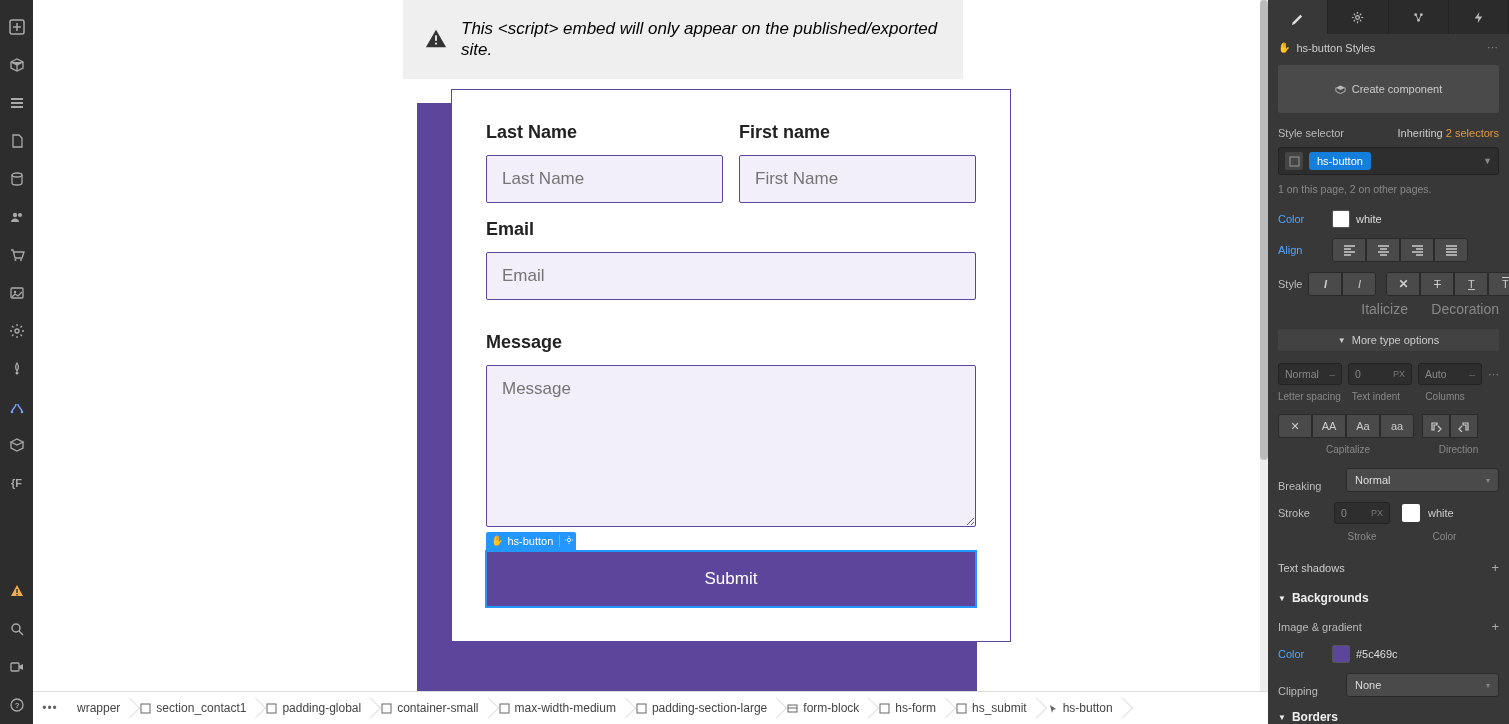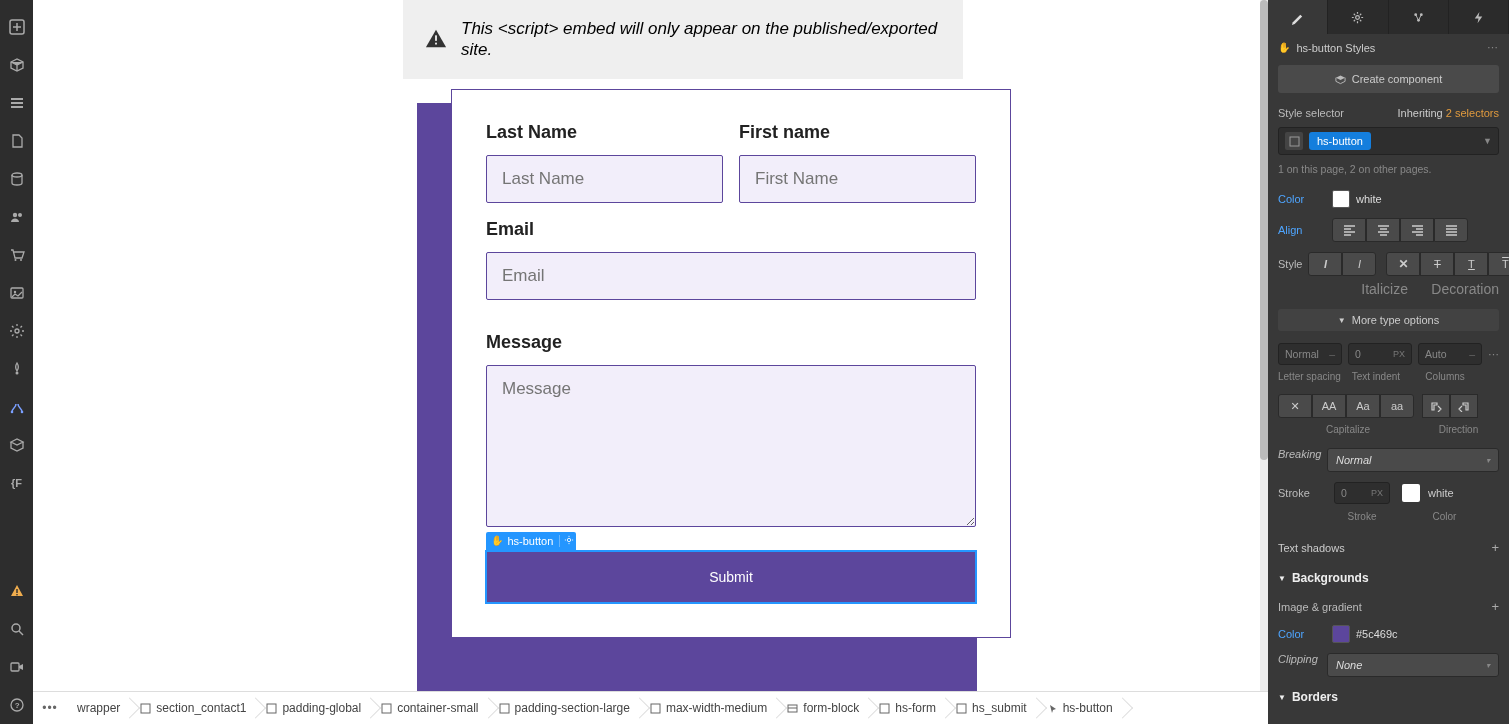--- a/index.html
+++ b/index.html
@@ -28,21 +28,21 @@
 .form-card { position: relative; z-index: 1; background: #fff; border: 1px solid #5c469c; width: 560px; padding: 32px 34px 34px 34px; }
 .form-row { display: flex; gap: 16px; margin-bottom: 16px; }
 .form-col { flex: 1; }
 .form-label { font-weight: 700; font-size: 18px; color: #222; margin-bottom: 12px; display: block; }
 .form-input { width: 100%; border: 1px solid #5c469c; background: #f2eefa; padding: 13px 15px; font-size: 17px; color: #666; border-radius: 2px; }
 .form-textarea { width: 100%; border: 1px solid #5c469c; background: #f2eefa; padding: 13px 15px; font-size: 17px; color: #666; border-radius: 2px; height: 162px; resize: both; }
 .form-submit-wrap { position: relative; margin-top: 20px; }
 .selection-tag { position: absolute; top: -19px; left: 0; background: #2496ff; color: #fff; font-size: 11px; padding: 3px 5px; display: flex; align-items: center; gap: 4px; border-radius: 2px 2px 0 0; }
 .selection-tag .grab { font-size: 10px; }
 .selection-tag .gear { width: 12px; height: 12px; background: #2496ff; border-left: 1px solid rgba(255,255,255,0.3); padding-left: 4px; margin-left: 2px; }
-.form-submit { width: 100%; background: #5c469c; color: #fff; font-size: 14px; padding: 18px; border: none; text-align: center; cursor: pointer; outline: 2px solid #2496ff; outline-offset: -1px; }
+.form-submit { width: 100%; background: #5c469c; color: #fff; font-size: 17px; padding: 18px; border: none; text-align: center; cursor: pointer; outline: 2px solid #2496ff; outline-offset: -1px; }
 
 
 .canvas-scroll { position: absolute; right: 241px; top: 0; width: 8px; bottom: 33px; background: #eee; }
 .canvas-scroll .thumb { position: absolute; top: 0; width: 8px; height: 460px; background: #bbb; border-radius: 4px; }
 
 
 .breadcrumb { position: absolute; left: 33px; right: 241px; bottom: 0; height: 33px; background: #fff; border-top: 1px solid #ddd; display: flex; align-items: center; font-size: 12px; color: #444; overflow: hidden; }
 .breadcrumb .dots { width: 34px; text-align: center; letter-spacing: 1px; color: #666; cursor: pointer; }
 .breadcrumb .crumb { display: flex; align-items: center; gap: 5px; padding: 0 10px 0 10px; height: 100%; position: relative; cursor: pointer; }
 .breadcrumb .crumb::after { content: ""; position: absolute; right: -7px; top: 50%; transform: translateY(-50%) rotate(45deg); width: 14px; height: 14px; border-top: 1px solid #ddd; border-right: 1px solid #ddd; background: inherit; }
@@ -51,21 +51,21 @@
 
 
 .panel { position: absolute; right: 0; top: 0; width: 241px; height: 724px; background: #383838; color: #ccc; font-size: 11px; overflow-y: auto; }
 .panel-tabs { display: flex; height: 34px; background: #2b2b2b; }
 .panel-tabs .ptab { flex: 1; display: flex; align-items: center; justify-content: center; cursor: pointer; border-right: 1px solid #222; }
 .panel-tabs .ptab.active { background: #383838; }
 .panel-tabs .ptab svg { width: 15px; height: 15px; fill: #bbb; }
 .panel-header { padding: 7px 10px; display: flex; align-items: center; gap: 6px; background: #383838; }
 .panel-header .grab { font-size: 10px; color: #999; }
 .panel-header .dots3 { margin-left: auto; color: #888; cursor: pointer; letter-spacing: 1px; }
-.create-comp { margin: 4px 10px 8px 10px; background: #4a4a4a; border-radius: 3px; padding: 8px; text-align: center; cursor: pointer; display: flex; align-items: center; justify-content: center; gap: 6px; }
+.create-comp { margin: 4px 10px 8px 10px; background: #4a4a4a; border-radius: 3px; padding: 18px; text-align: center; cursor: pointer; display: flex; align-items: center; justify-content: center; gap: 6px; }
 .create-comp svg { width: 11px; height: 11px; fill: #bbb; }
 .sel-row { padding: 6px 10px; display: flex; justify-content: space-between; align-items: center; }
 .sel-row .rlabel { color: #bbb; }
 .sel-row .inherit { color: #ccc; }
 .sel-row .inherit .cnt { color: #e09a3e; }
 .selector-box { margin: 2px 10px 6px 10px; display: flex; align-items: center; gap: 6px; background: #2e2e2e; border: 1px solid #222; border-radius: 3px; padding: 4px 6px; }
 .selector-box .sel-icon { width: 18px; height: 18px; background: #444; border-radius: 2px; display: flex; align-items: center; justify-content: center; }
 .selector-box .sel-icon svg { width: 11px; height: 11px; fill: #999; }
 .selector-box .sel-pill { background: #147edd; color: #fff; padding: 3px 8px; border-radius: 3px; font-size: 11px; }
 .selector-box .sel-caret { margin-left: auto; color: #888; font-size: 9px; }
@@ -97,21 +97,21 @@
 .cap-group { display: flex; }
 .cap-group .bg-btn { width: 34px; height: 24px; background: #4a4a4a; border: 1px solid #2a2a2a; display: flex; align-items: center; justify-content: center; cursor: pointer; font-size: 11px; color: #ccc; }
 .cap-group .bg-btn:first-child { border-radius: 3px 0 0 3px; }
 .cap-group .bg-btn:last-child { border-radius: 0 3px 3px 0; }
 .dir-group { display: flex; margin-left: 8px; }
 .dir-group .bg-btn { width: 28px; height: 24px; background: #4a4a4a; border: 1px solid #2a2a2a; display: flex; align-items: center; justify-content: center; cursor: pointer; }
 .dir-group .bg-btn svg { width: 12px; height: 12px; fill: #ccc; }
 .dual-labels { display: flex; padding: 2px 10px 8px 10px; font-size: 10px; color: #888; }
 .dual-labels span:first-child { width: 140px; text-align: center; }
 .dual-labels span:last-child { flex: 1; text-align: center; }
-.select-row { display: flex; align-items: flex-start; padding: 5px 10px; gap: 1px; font-style: italic; }
+.select-row { display: flex; align-items: flex-end; padding: 5px 10px; gap: 20px; }
 .select-row .plabel { width: 48px; color: #bbb; }
 .select-box { flex: 1; background: #4a4a4a; border: 1px solid #2a2a2a; border-radius: 3px; padding: 5px 8px; display: flex; justify-content: space-between; align-items: center; cursor: pointer; color: #ddd; font-size: 11px; }
 .select-box .caret2 { font-size: 8px; color: #888; }
 .stroke-row { display: flex; align-items: center; padding: 5px 10px; gap: 8px; }
 .stroke-row .plabel { width: 48px; color: #bbb; }
 .stroke-row .num-input { width: 56px; flex: none; }
 .stroke-row .swatch { width: 18px; height: 18px; background: #fff; border-radius: 2px; margin-left: 4px; }
 .stroke-labels { display: flex; padding: 2px 10px 10px 10px; font-size: 10px; color: #888; }
 .stroke-labels span:first-child { margin-left: 56px; width: 56px; text-align: center; }
 .stroke-labels span:last-child { flex: 1; text-align: center; }
@@ -308,27 +308,27 @@
   <div class="crumb">
       <span class="ic"><svg viewBox="0 0 11 11">
           <rect x="1" y="1" width="9" height="9" fill="none" stroke="#666"></rect>
         </svg></span>
       <span>container-small</span>
     </div>
   <div class="crumb">
       <span class="ic"><svg viewBox="0 0 11 11">
           <rect x="1" y="1" width="9" height="9" fill="none" stroke="#666"></rect>
         </svg></span>
+      <span>max-width-medium</span>
+    </div>
+  <div class="crumb">
+      <span class="ic"><svg viewBox="0 0 11 11">
+          <rect x="1" y="1" width="9" height="9" fill="none" stroke="#666"></rect>
+        </svg></span>
       <span>padding-section-large</span>
-    </div>
-  <div class="crumb">
-      <span class="ic"><svg viewBox="0 0 11 11">
-          <rect x="1" y="1" width="9" height="9" fill="none" stroke="#666"></rect>
-        </svg></span>
-      <span>max-width-medium</span>
     </div>
   <div class="crumb">
       <span class="ic"><svg viewBox="0 0 11 11">
           <rect x="1" y="2" width="9" height="7" fill="none" stroke="#666"></rect>
           <path d="M1 5h9" stroke="#666"></path>
         </svg></span>
       <span>form-block</span>
     </div>
   <div class="crumb">
       <span class="ic"><svg viewBox="0 0 11 11">

